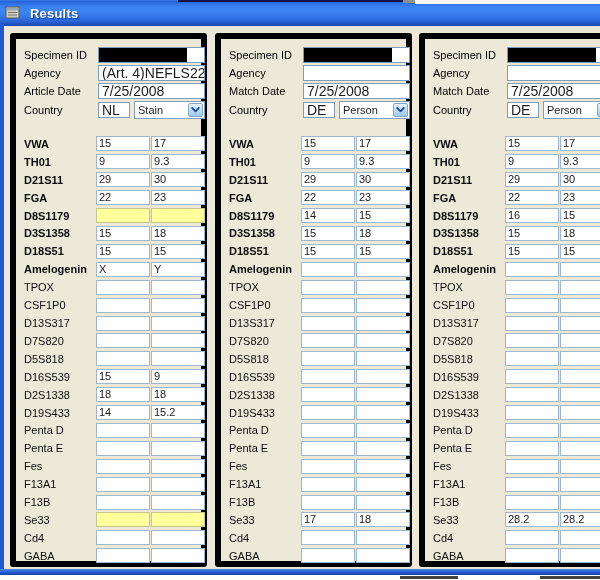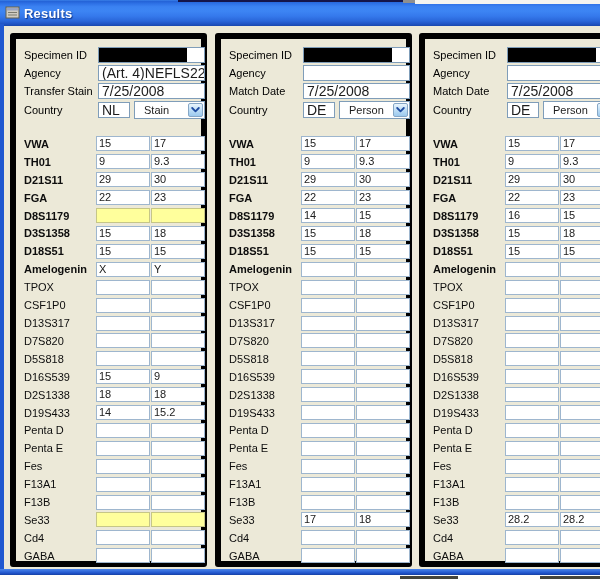--- a/index.html
+++ b/index.html
@@ -8,21 +8,21 @@
   .window { position:relative; width:600px; height:580px; background:#ECE9D8; overflow:hidden; }
 
   
   .topdark  { position:absolute; top:0; left:178px; width:228px; height:2px; background:#14144A; z-index:5; }
   .topwhite { position:absolute; top:0; left:415px; right:0; height:4px; background:#F4F4F0; z-index:5; }
   .topnotch { position:absolute; top:0; left:403px; width:12px; height:3px; background:#8F8F8F; z-index:6; }
 
   
   .titlebar { position:absolute; left:0; top:0; right:0; height:26px;
     background:linear-gradient(180deg,#3A80E8 0%,#2463D8 6%,#2E71E6 14%,#3B82F2 26%,#3D85F4 42%,#3579EC 62%,#2A67DA 80%,#1F54C4 92%,#1847AC 100%);
-    display:flex; align-items:center; padding-left:5px; gap:3px; }
+    display:flex; align-items:center; padding-left:5px; gap:9px; }
   .title-text { color:#fff; font-weight:bold; font-size:13px; text-shadow:1px 1px 1px #123A8F; letter-spacing:.2px; }
   .title-icon { width:16px; height:16px; display:inline-flex; }
 
   
   .borderL  { position:absolute; left:0; top:24px; bottom:5px; width:4px; background:#2159D0; }
   .bluebar  { position:absolute; left:0; right:0; top:569px; height:6px;
     background:linear-gradient(180deg,#4A86EC,#1D51C8 70%,#16409F); }
   .belowbar { position:absolute; left:0; right:0; top:575px; height:5px; background:#FDFDFB; }
   .frag { position:absolute; top:576px; height:3px; background:#45453C; }
   .frag.f1 { left:400px; width:58px; }
@@ -41,21 +41,21 @@
 
   .tbox { height:16px; line-height:14px; border:1px solid #7F9DB9; background:#fff;
     font-size:14px; color:#1c1c1c; padding:0 3px; position:relative; overflow:hidden; white-space:nowrap; }
   .tbox.full { width:107px; }
   .tbox.code { width:32px; }
   .redaction { position:absolute; left:0; top:0; bottom:0; width:88px; background:#000; }
 
   .combo { display:flex; align-items:center; height:18px; width:71px; margin-left:4px;
     border:1px solid #7F9DB9; background:#fff; }
   .combo.wide { width:107px; margin-left:0; }
-  .cval { flex:1; font-size:11px; padding-left:9px; color:#1c1c1c; white-space:nowrap; overflow:hidden; }
+  .cval { flex:1; font-size:11px; padding-left:3px; color:#1c1c1c; white-space:nowrap; overflow:hidden; }
   .cbtn { width:15px; height:14px; margin:0 1px; flex:none; border:1px solid #86A7C6; border-radius:2px;
     background:linear-gradient(180deg,#E9F5FD,#BBDCF5 55%,#9CC9EE); display:flex; align-items:center; justify-content:center; }
 
   .mrows { position:absolute; left:8px; top:96px; }
   .mrow  { display:flex; align-items:center; height:17.92px; }
   .mlabel{ width:72px; flex:none; font-size:11px; color:#0d0d0d; }
   .mlabel.bold { font-weight:bold; }
   .cell { width:54px; height:15px; line-height:13px; margin-right:1px;
     border:1px solid #9EB6CE; background:#fff; font-size:11px; padding:0 2px; color:#202020; }
   .cell.hl { background:#FFFF9C; border-color:#C6C687; }
@@ -88,21 +88,21 @@
           <span class="hlabel">Specimen ID</span>
           <div class="tbox full">
             <div class="redaction"></div>
           </div>
         </div>
         <div class="hrow">
           <span class="hlabel">Agency</span>
           <div class="tbox full">(Art. 4)NEFLS2288</div>
         </div>
         <div class="hrow">
-          <span class="hlabel">Transfer Stain</span>
+          <span class="hlabel">Article Date</span>
           <div class="tbox full">7/25/2008</div>
         </div>
         <div class="hrow">
           <span class="hlabel">Country</span>
           <div class="tbox code">NL</div>
           <div class="combo">
             <span class="cval">Stain</span>
             <span class="cbtn">
               <svg width="9" height="6" viewBox="0 0 9 6">
                 <path d="M1.2 1 L4.5 4.3 L7.8 1" fill="none" stroke="#1E4CA1" stroke-width="1.8" stroke-linecap="round" stroke-linejoin="round"></path>

